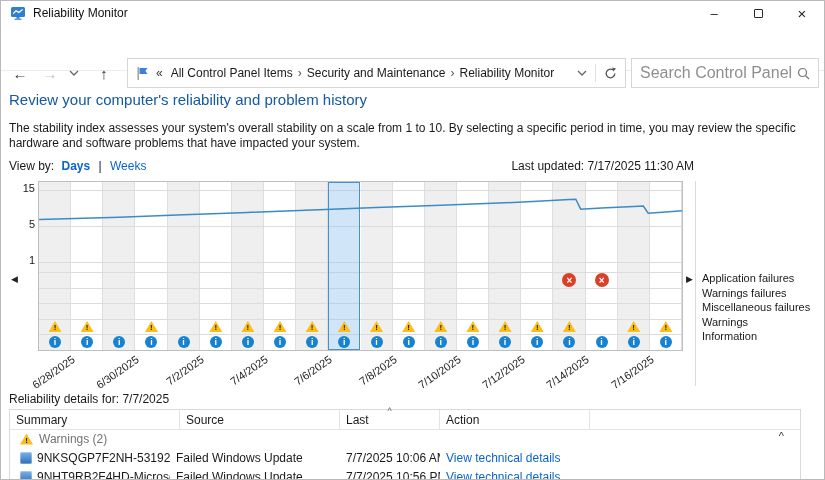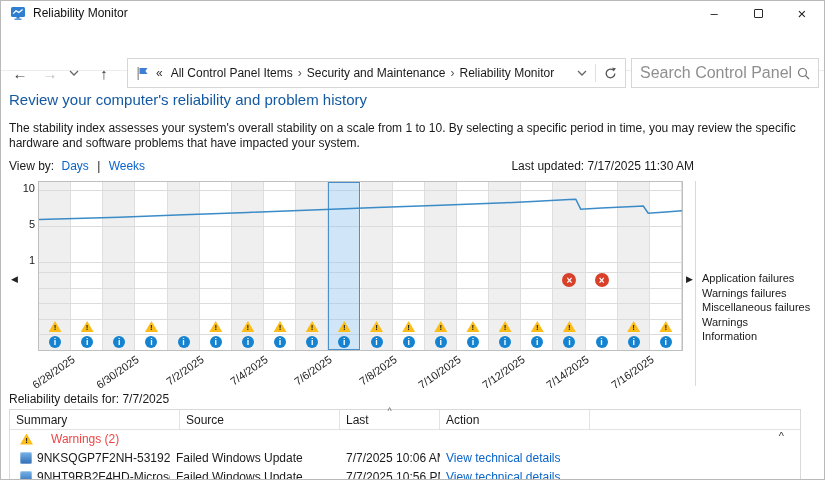--- a/index.html
+++ b/index.html
@@ -23,21 +23,21 @@
 .addr-chev{padding:0 8px;display:flex;align-items:center}
 .addr-divider{width:1px;height:18px;background:#e0e0e0}
 .refresh-btn{padding:0 8px;display:flex;align-items:center}
 .search{position:absolute;left:630px;top:33px;width:188px;height:30px;border:1px solid #d6d6d6;display:flex;align-items:center;padding:0 8px;background:#fff}
 .search input{flex:1;border:0;outline:0;font-family:inherit;font-size:16px;color:#222;min-width:0;background:transparent}
 .search input::placeholder{color:#8f8f8f}
 .page-heading{position:absolute;left:8px;top:90px;font-size:15px;color:#1459a2;font-weight:400}
 .page-desc{position:absolute;left:8px;top:120px;width:800px;line-height:15px}
 .viewby{position:absolute;left:8px;top:158px}
 .link{color:#0a64cc;cursor:pointer}
-.bold{font-weight:400}
+.bold{font-weight:700}
 .vb-sep{margin:0 5px}
 .last-updated{position:absolute;top:158px;right:130px}
 .ytick{position:absolute;left:14px;width:20px;text-align:right;font-size:11px}
 .chart-region{position:absolute;left:38px;top:180px;width:643px;height:205px}
 .chart-plot{position:absolute;left:-1px;top:0;width:645px;height:170px;border:1px solid #bfbfbf;overflow:hidden;background:#fff}
 .col{position:absolute;top:0;height:168px;background:#efefef;border-right:1px solid #dedede;z-index:0}
 .col.white{background:#fff}
 .gridline{position:absolute;left:0;width:643px;height:1px;background:#dcdcdc;z-index:1}
 .selection{position:absolute;top:0;height:168px;background:rgba(150,200,240,.45);border:1px solid #4b90c9;z-index:2}
 .line-svg{position:absolute;left:0;top:0;z-index:3}
@@ -50,21 +50,21 @@
 .chart-right-border{position:absolute;left:694px;top:180px;width:1px;height:205px;background:#d9d9d9}
 .legend{position:absolute;left:701px;top:270px}
 .legend-item{font-size:11px;line-height:14.6px;white-space:nowrap}
 .details-heading{position:absolute;left:8px;top:391px}
 .details-table{position:absolute;left:8px;top:408px;width:792px;height:80px;border:1px solid #d9d9d9;background:#fff}
 .thead{display:flex;height:20px;border-bottom:1px solid #e3e3e3}
 .th{position:relative;display:flex;align-items:center;padding-left:6px;border-right:1px solid #e3e3e3}
 .c1{width:160px}.c2{width:170px}.c3{width:100px}.c4{width:150px}.c5{flex:1;border-right:0}
 .sort-caret{position:absolute;left:50%;top:-4px;transform:translateX(-50%);font-size:9px;color:#666}
 .group-row{position:relative;display:flex;align-items:center;height:18px;padding-left:10px}
-.group-label{margin-left:18px;color:#ef4444}
+.group-label{margin-left:6px;color:#737373}
 .collapse-caret{position:absolute;right:16px;top:0;font-size:11px;color:#333}
 .trow{display:flex;align-items:center;height:19px}
 .cell{padding-left:6px;overflow:hidden;white-space:nowrap}
 .src-cell{display:flex;align-items:center;padding-left:10px}
 .app-chip{width:12px;height:12px;border-radius:2px;background:linear-gradient(#79b4e8,#2e6db6);box-shadow:inset 0 0 0 1px rgba(255,255,255,.3);flex:none}
 .src-text{margin-left:5px}
 </style>
 </head>
 <body>
 
@@ -148,21 +148,21 @@
   <div class="page-desc">The stability index assesses your system's overall stability on a scale from 1 to 10. By selecting a specific period in time, you may review the specific hardware and software problems that have impacted your system.</div>
 
   <div class="viewby">
     <span>View by:</span>
     <span class="link bold" style="margin-left:4px">Days</span>
     <span class="vb-sep">|</span>
     <span class="link">Weeks</span>
   </div>
   <div class="last-updated">Last updated: 7/17/2025 11:30 AM</div>
 
-  <span class="ytick" style="top:181px">10</span>
+  <span class="ytick" style="top:181px">15</span>
   <span class="ytick" style="top:217px">5</span>
   <span class="ytick" style="top:253px">1</span>
 
   <div class="chart-region">
     <div class="chart-plot">
       <div class="selection" style="left: 289.35px; width: 32.15px;"></div>
       <svg class="line-svg" width="643" height="90">
           <polyline fill="none" stroke="#3a8bc8" stroke-width="1.5" points="0.0,37.6 80.3,35.2 144.6,32.8 208.9,30.4 273.2,28.0 337.5,25.6 401.8,23.2 466.1,20.8 498.3,19.2 530.4,17.6 536.8,17.2 541.7,27.2 562.5,26.0 594.7,24.4 604.3,24.0 609.2,31.2 626.9,30.0 642.9,28.8"></polyline>
         </svg>
     <div class="col" style="left: 0px; width: 32.15px;"></div>

